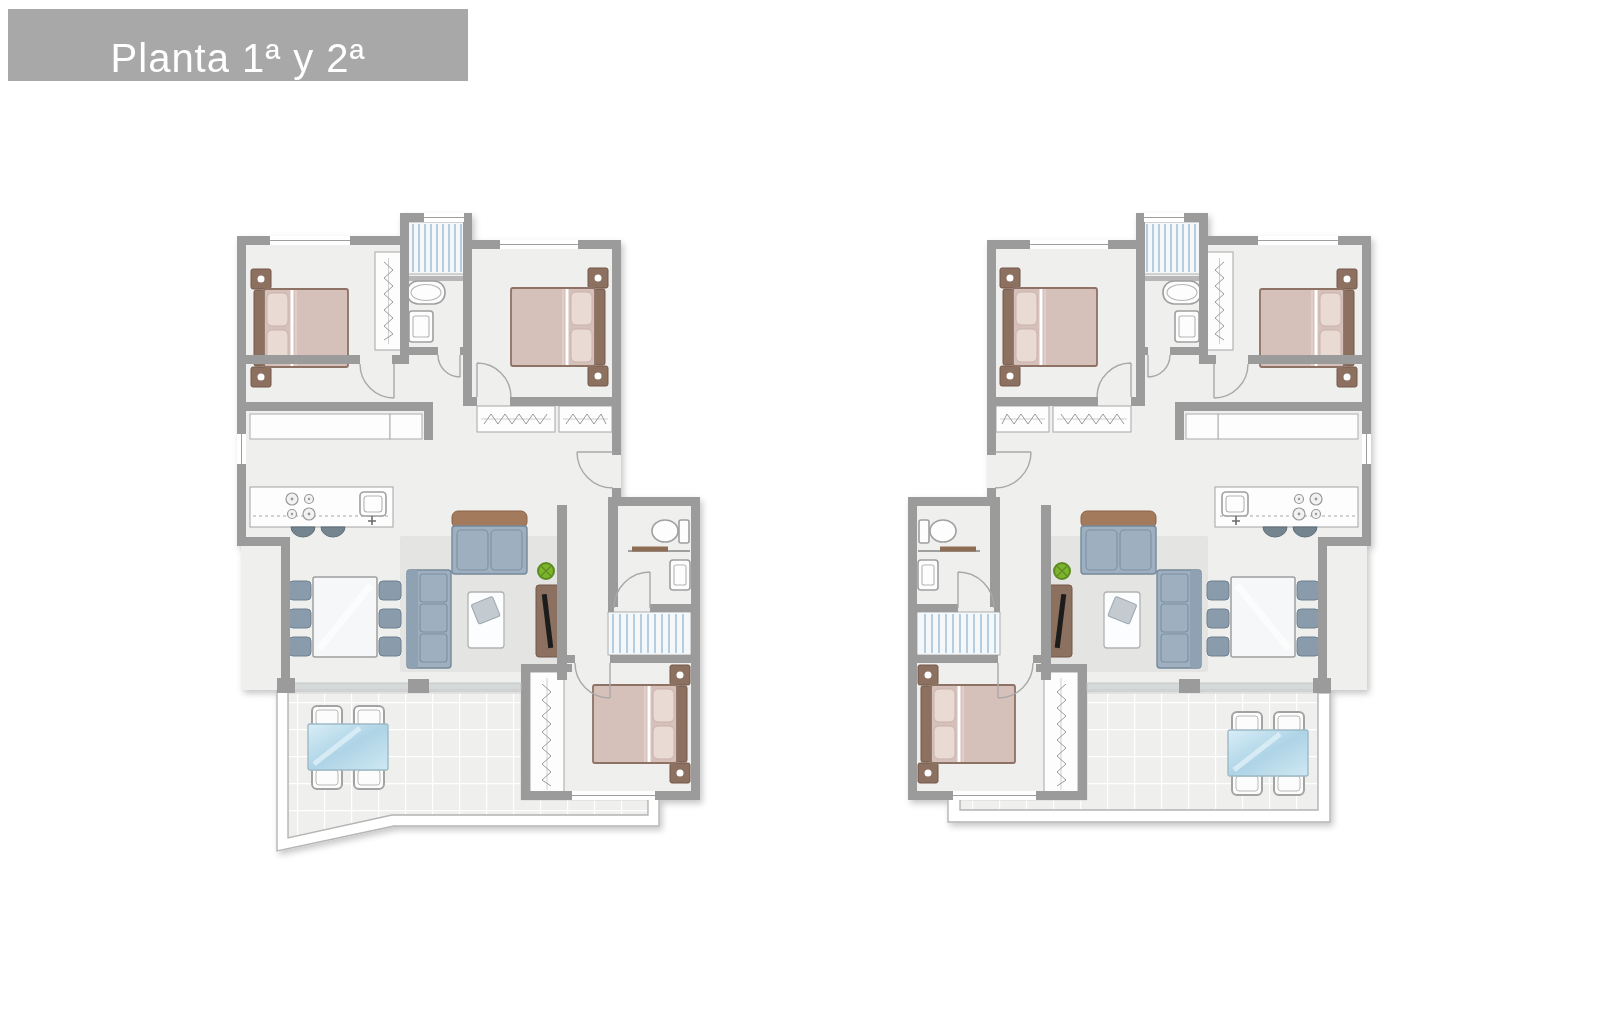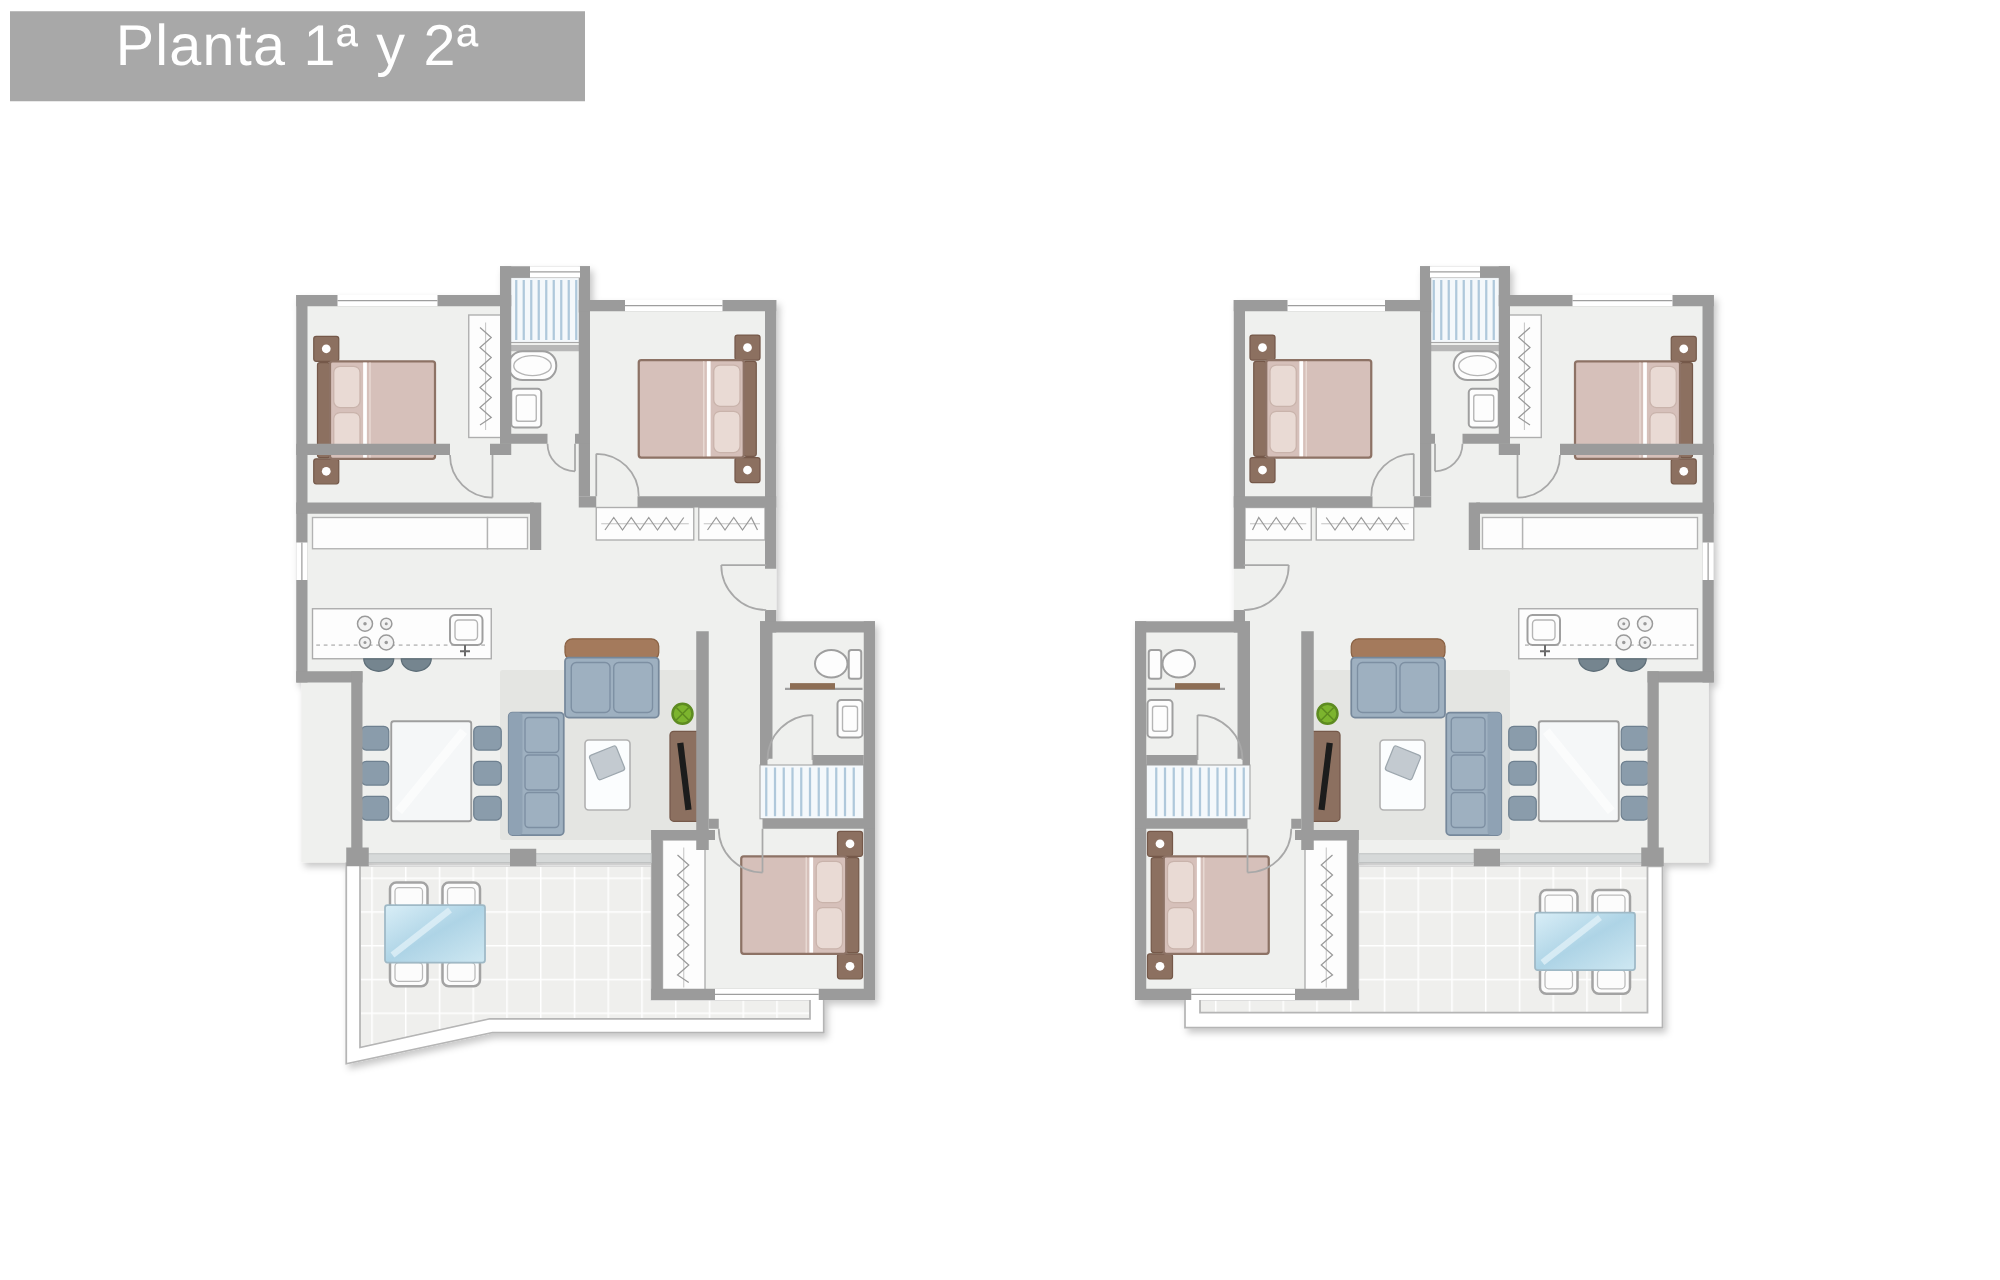--- a/index.html
+++ b/index.html
@@ -1,21 +1,21 @@
 <!DOCTYPE html>
 <html style="--c-banner_bg: #a8a8a8; --c-banner_text: #ffffff; --c-wall: #9b9b9b; --c-floor: #eff0ee; --c-tile: #efefed; --c-tile_line: #ffffff; --c-stair_bg: #f4f8fb; --c-stair_tread: #afc8db; --c-bed: #d6c0ba; --c-pillow: #e9dad4; --c-wood: #8c7060; --c-sofa: #9eb0c0; --c-sofa_back: #a47a5b; --c-chair: #8a9cab; --c-rug: #e4e5e2; --c-counter: #fdfdfd; --c-plant: #7cb42d; --c-table_glass: #bcdcec;"><head>
 <meta charset="utf-8">
 <style>
   html,body{margin:0;padding:0;background:#ffffff;width:1600px;height:1024px;overflow:hidden;
     font-family:"Liberation Sans", sans-serif;}
   .stage{position:relative;width:1600px;height:1024px;background:#fff;}
   .banner{position:absolute;left:8px;top:9px;width:460px;height:72px;
     background:var(--c-banner_bg,#a8a8a8);color:var(--c-banner_text,#fff);
-    display:flex;align-items:flex-start;justify-content:center;
-    font-size:46px;font-weight:400;letter-spacing:1px;}
+    display:flex;align-items:flex-end;justify-content:center;
+    font-size:40px;font-weight:400;letter-spacing:1px;}
   svg{position:absolute;left:0;top:0;}
   .wall{fill:var(--c-wall,#9b9b9b);}
   .floor{fill:var(--c-floor,#eff0ee);}
   .glasswall{fill:#d6d9d9;stroke:#bfc2c2;stroke-width:.8;}
   .window{fill:#ffffff;}
   .winline{stroke:#9e9e9e;stroke-width:1;}
   .door{fill:none;stroke:#a8a8a8;stroke-width:1.4;}
   .stairbox{fill:var(--c-stair_bg,#f4f8fb);stroke:#a7a7a7;stroke-width:.9;}
   .tread{stroke:var(--c-stair_tread,#afc8db);stroke-width:1.8;}
   .fixture{fill:#fdfdfd;stroke:#9f9f9f;stroke-width:1.6;}

